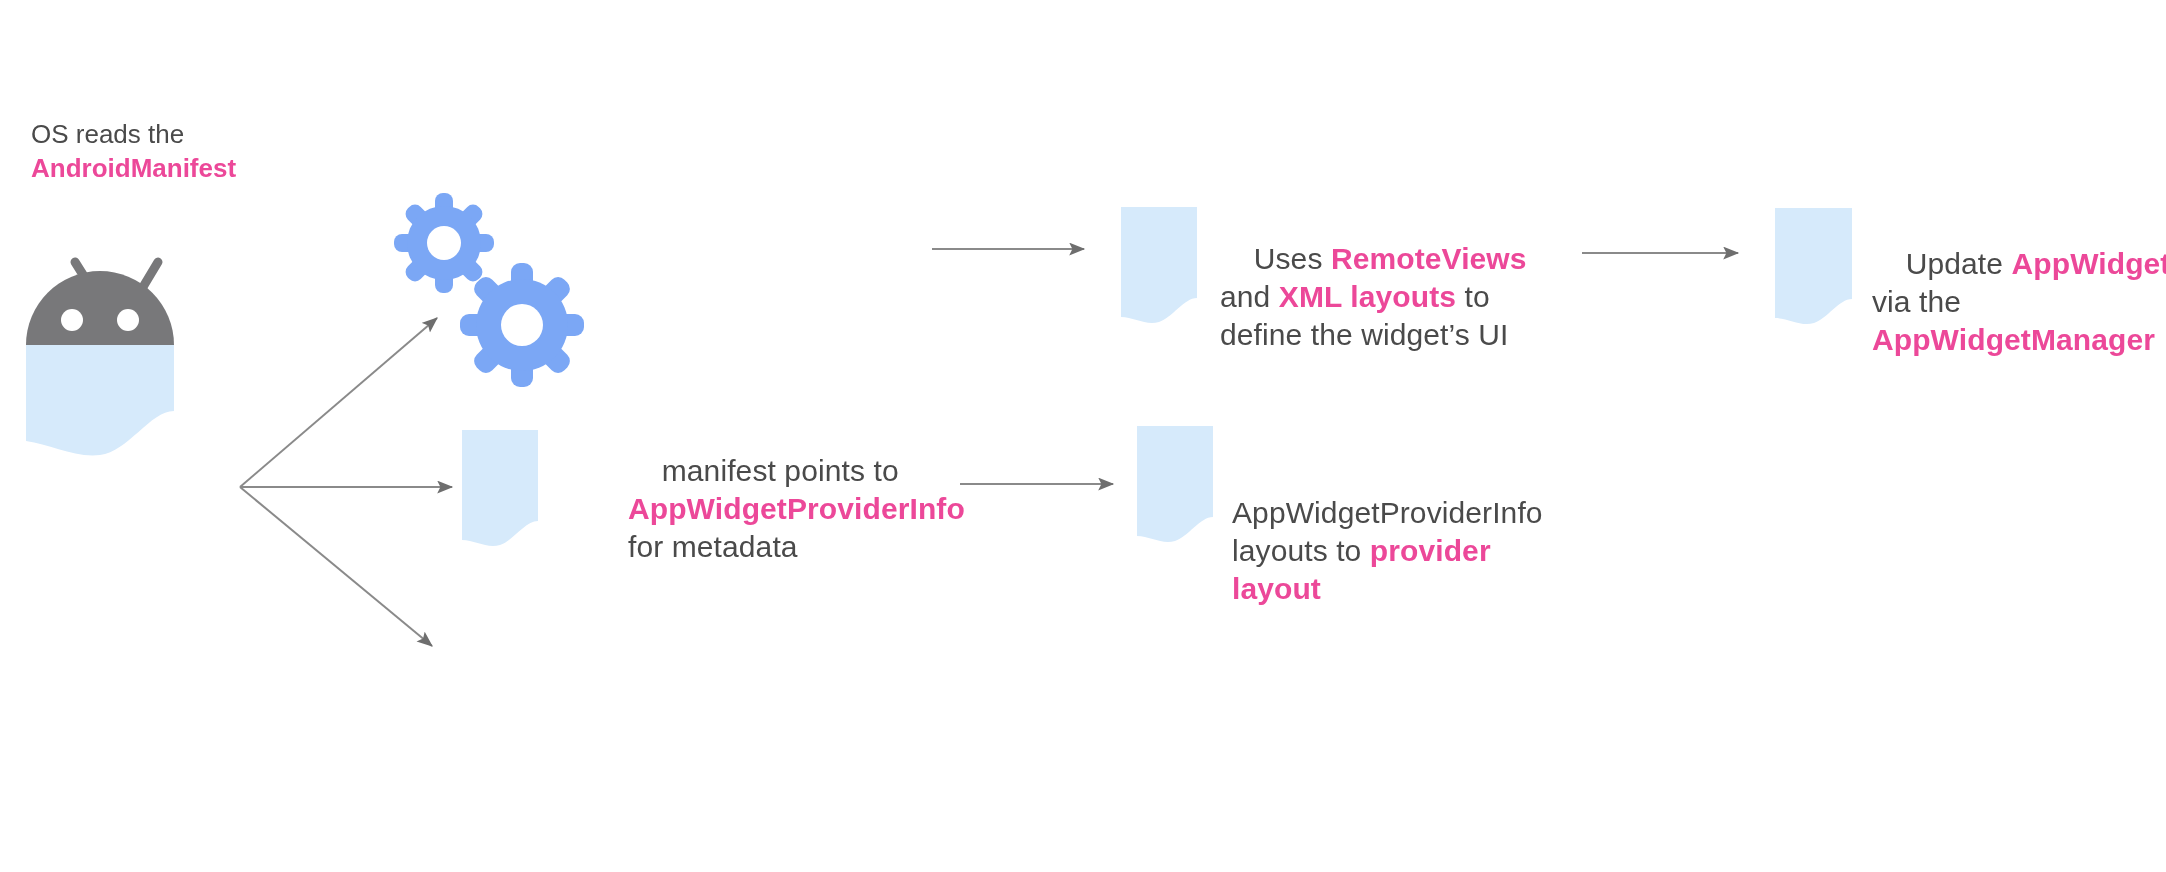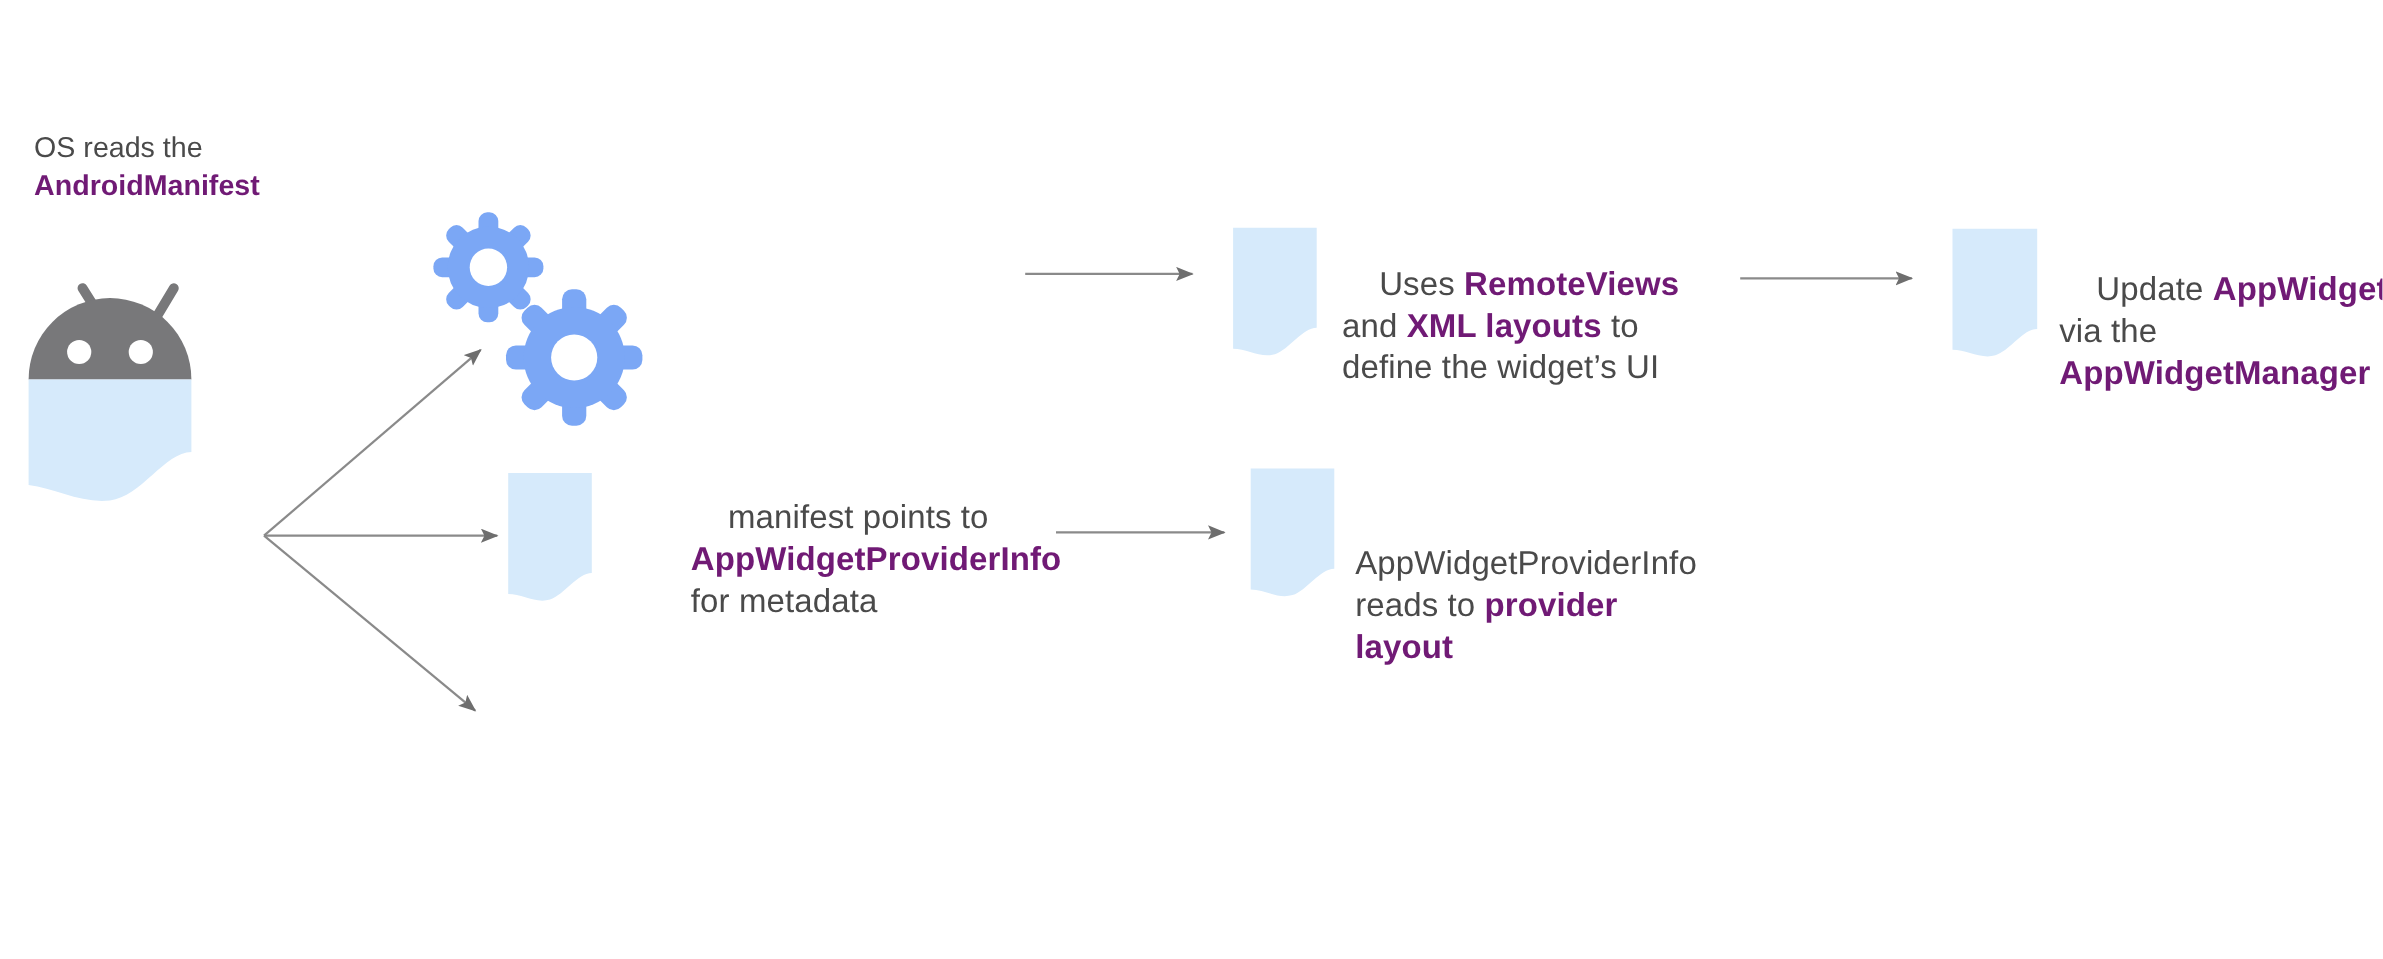--- a/index.html
+++ b/index.html
@@ -23,21 +23,21 @@
     position: absolute;
     color: #4a4a4a;
     font-size: 30px;
     line-height: 1.27;
     font-weight: 400;
     letter-spacing: 0.1px;
     white-space: pre-wrap;
   }
   .textblock b,
   .hl {
-    color: #701a75;
+    color: #ec4899;
     font-weight: 700;
   }
 
   .caption {
     position: absolute;
     font-size: 26px;
     line-height: 1.3;
     color: #4a4a4a;
   }
   .caption .hl { font-size: 26px; }
@@ -174,17 +174,17 @@
 
   <div class="textblock" style="left:1872px; top:207px; width:300px;">
     <span>Update </span><b>AppWidget</b><span> via the </span><b>AppWidgetManager</b>
   </div>
 
   <div class="textblock" style="left:588px; top:414px; width:372px;margin-left:40px;">
     <span>manifest points to </span><b>AppWidgetProviderInfo</b><span> for metadata</span>
   </div>
 
   <div class="textblock" style="left:1232px; top:418px; width:320px;">
-    <span>AppWidgetProviderInfo reads to </span><b>provider layout</b>
+    <span>AppWidgetProviderInfo layouts to </span><b>provider layout</b>
   </div>
 
 
 </div>
 
 </body></html>

